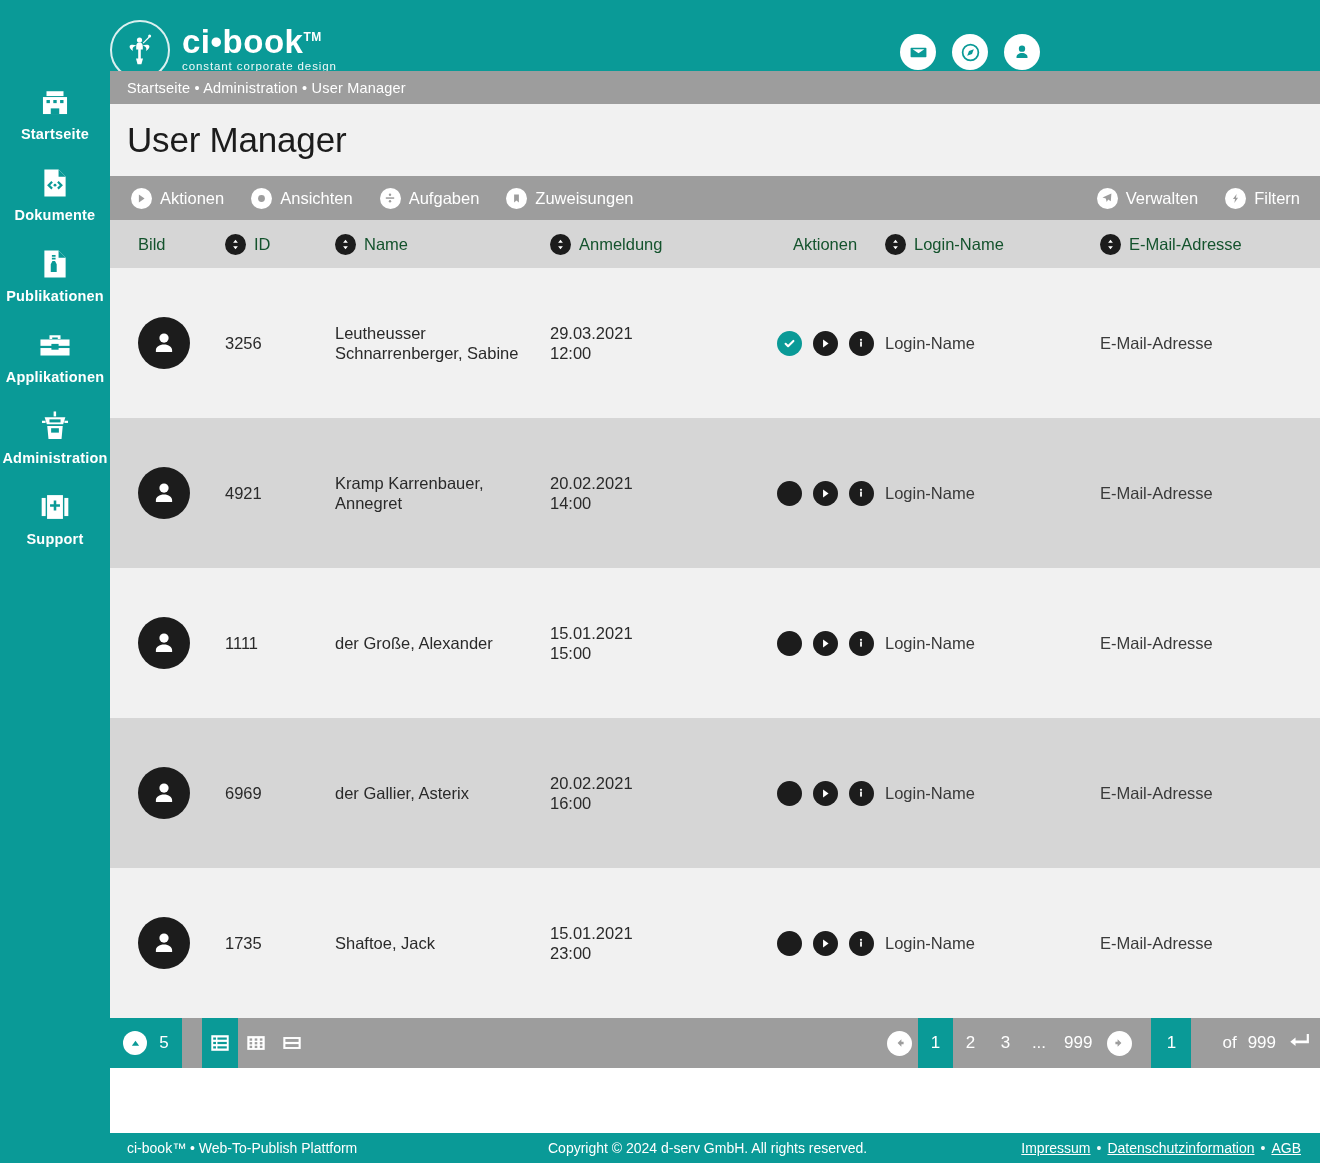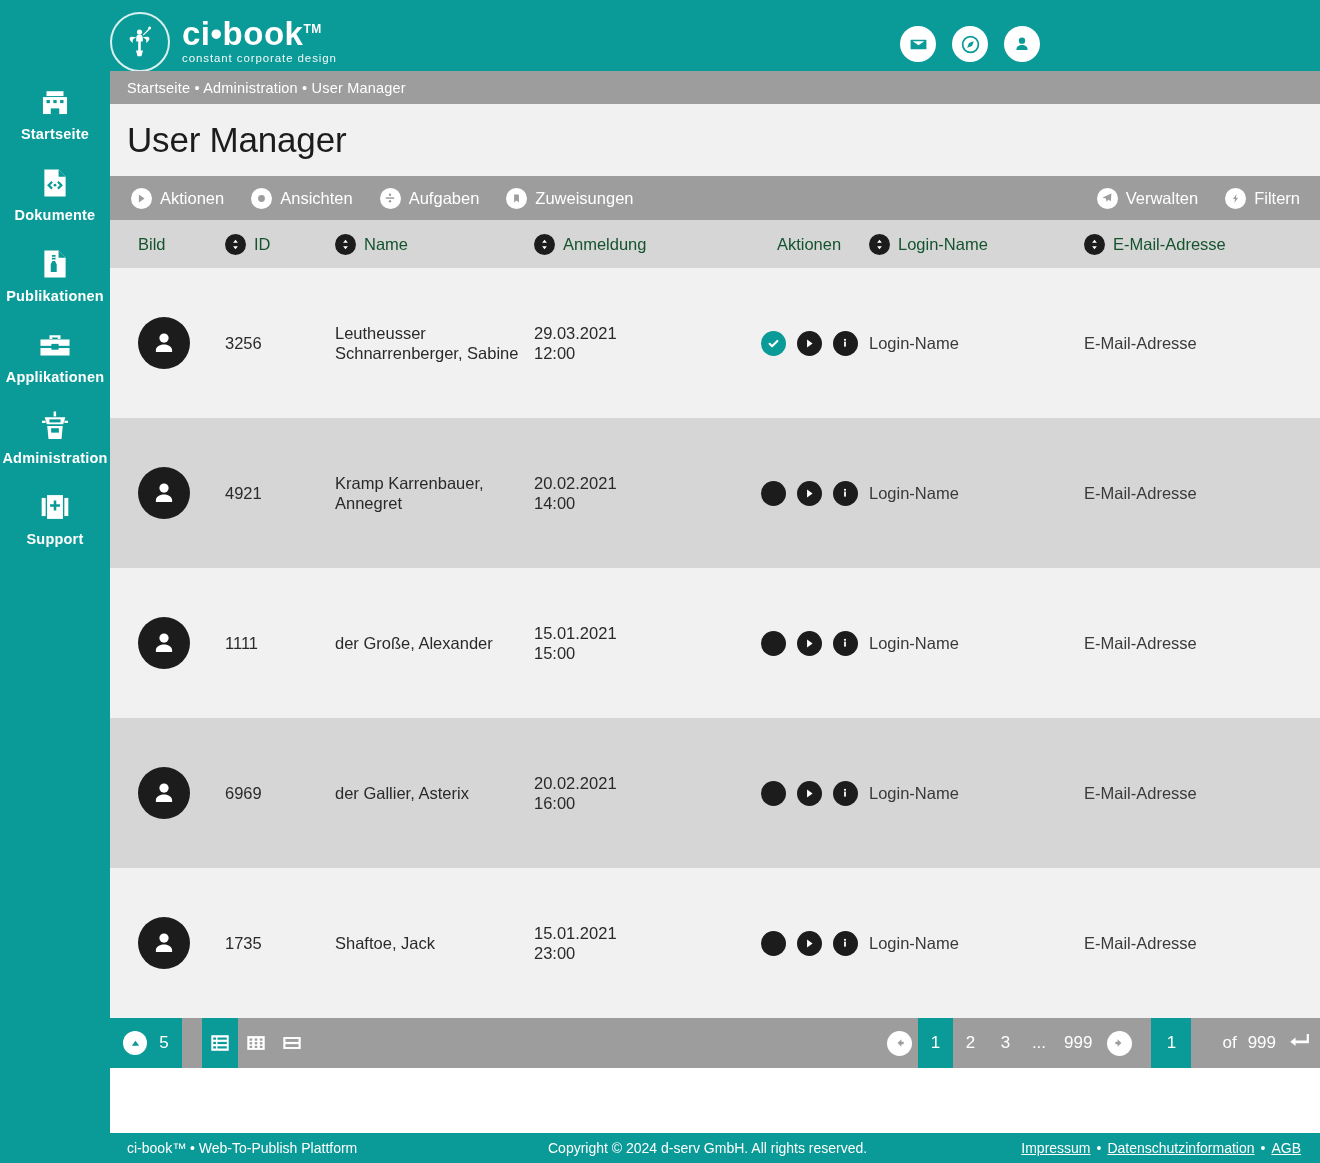--- a/index.html
+++ b/index.html
@@ -10,21 +10,21 @@
     overflow: hidden;
   }
   #app {
     position: relative;
     width: 1320px; height: 1163px;
     background: #0a9a97;
   }
 
   
   .topbar {
-    position: absolute; left: 0; top: 8px;
+    position: absolute; left: 0; top: 16px;
     width: 1056px; height: 71px;
     background: #0a9a97;
   }
   .logo-wrap {
     position: absolute; left: 110px; top: 4px;
     display: flex; align-items: center; gap: 12px;
   }
   .logo-mark {
     width: 60px; height: 60px; border-radius: 50%;
     border: 2px solid rgba(255,255,255,.85);
@@ -113,21 +113,21 @@
     font-size: 16.5px;
   }
   .th { display: flex; align-items: center; gap: 8px; }
   .sort-ic {
     width: 21px; height: 21px; border-radius: 50%;
     background: #1c1c1c; color: #fff;
     display: flex; align-items: center; justify-content: center; flex: none;
   }
   .col-bild  { width: 115px; padding-left: 28px; }
   .col-id    { width: 110px; }
-  .col-name  { width: 199px; }
+  .col-name  { width: 215px; }
   .col-anm   { width: 215px; }
   .col-akt   { width: 120px; justify-content: center; }
   .col-login { width: 215px; }
   .col-mail  { width: 220px; }
 
   .trow {
     height: 150px; display: flex; align-items: center;
     font-size: 16.5px; color: #2a2a2a;
   }
   .trow.odd  { background: #f1f1f1; }

